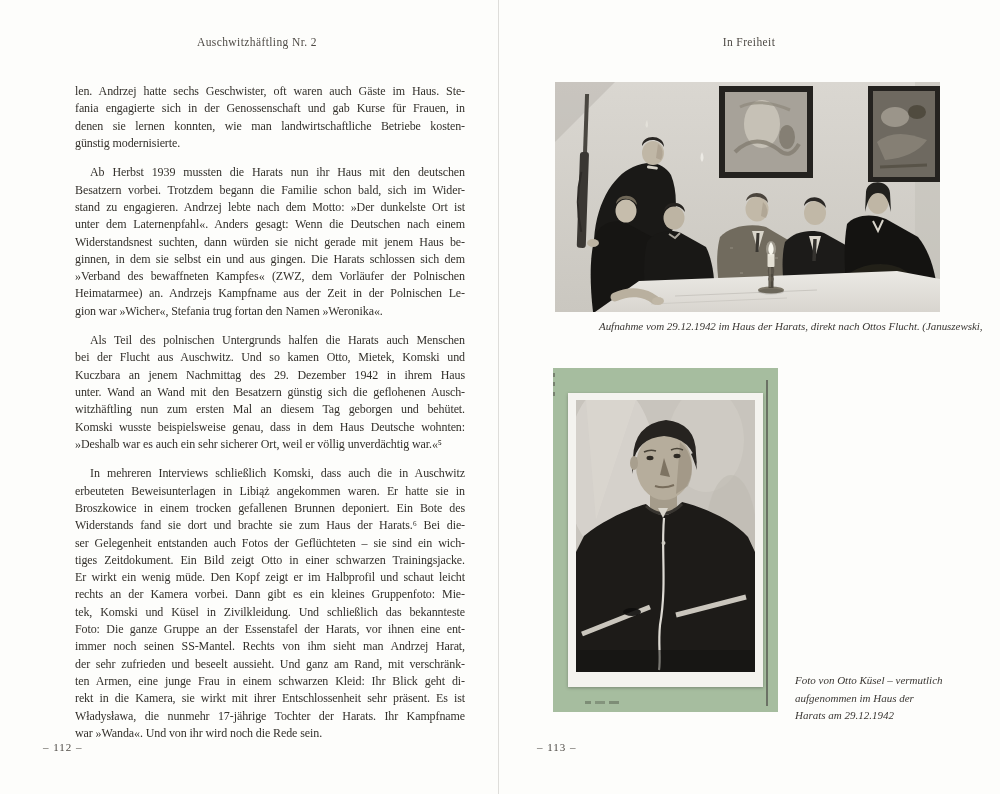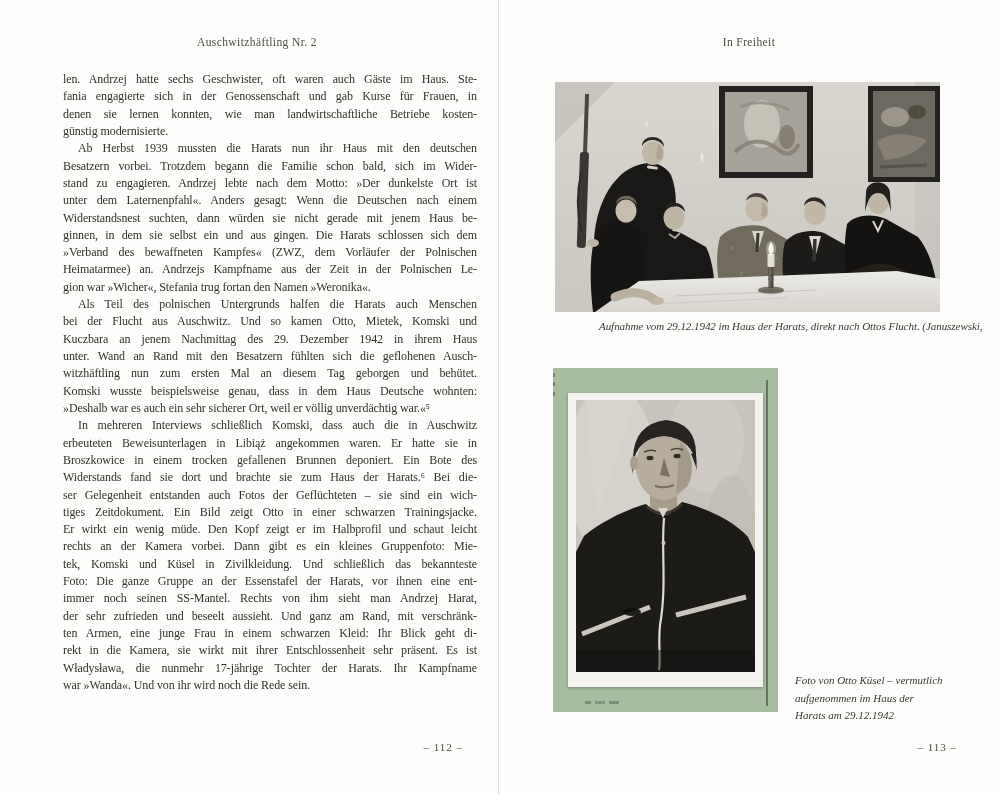--- a/index.html
+++ b/index.html
@@ -16,29 +16,29 @@
     background:var(--paper);overflow:hidden;
     font-family:"Liberation Serif","DejaVu Serif",serif;color:var(--ink);
   }
   .gutter-line{position:absolute;left:498px;top:0;width:1px;height:794px;background:var(--gutter);opacity:.8;}
 
   
   .running-head{position:absolute;top:36px;width:420px;text-align:center;
     font-size:11.5px;letter-spacing:.4px;color:var(--muted);}
   .running-head.left{left:47px;}
   .running-head.right{left:539px;}
-  .folio{position:absolute;top:741px;width:420px;text-align:right;
+  .folio{position:absolute;top:741px;width:420px;text-align:left;
     font-size:11px;letter-spacing:1px;color:var(--muted);}
   .folio.left{left:43px;}
   .folio.right{left:537px;}
 
   
   .body-text{position:absolute;left:63px;top:71px;width:414px;
     font-size:12px;line-height:17.32px;letter-spacing:-0.1px;color:var(--ink);}
-  .para{margin:0;}
+  .para{margin:12px;}
   .tline{text-align:justify;text-align-last:justify;}
   .tline.last{text-align-last:left;}
   .para.indent .tline:first-child{text-indent:15px;}
 
   
   .photo-group{position:absolute;left:555px;top:82px;width:385px;height:230px;
     box-shadow:inset 0 0 14px rgba(0,0,0,.18);background:#cfccc6;}
   .photo-group svg{display:block;}
 
   
@@ -85,21 +85,21 @@
         <div class="tline">Widerstandsnest suchten, dann würden sie nicht gerade mit jenem Haus be-</div>
         <div class="tline">ginnen, in dem sie selbst ein und aus gingen. Die Harats schlossen sich dem</div>
         <div class="tline">»Verband des bewaffneten Kampfes« (ZWZ, dem Vorläufer der Polnischen</div>
         <div class="tline">Heimatarmee) an. Andrzejs Kampfname aus der Zeit in der Polnischen Le-</div>
         <div class="tline last">gion war »Wicher«, Stefania trug fortan den Namen »Weronika«.</div>
       </div>
       <div class="para indent">
         <div class="tline">Als Teil des polnischen Untergrunds halfen die Harats auch Menschen</div>
         <div class="tline">bei der Flucht aus Auschwitz. Und so kamen Otto, Mietek, Komski und</div>
         <div class="tline">Kuczbara an jenem Nachmittag des 29. Dezember 1942 in ihrem Haus</div>
-        <div class="tline">unter. Wand an Rand mit den Besatzern fühlten sich die geflohenen Ausch-</div>
+        <div class="tline">unter. Wand an Wand mit den Besatzern günstig sich die geflohenen Ausch-</div>
         <div class="tline">witzhäftling nun zum ersten Mal an diesem Tag geborgen und behütet.</div>
         <div class="tline">Komski wusste beispielsweise genau, dass in dem Haus Deutsche wohnten:</div>
         <div class="tline last">»Deshalb war es auch ein sehr sicherer Ort, weil er völlig unverdächtig war.«⁵</div>
       </div>
       <div class="para indent">
         <div class="tline">In mehreren Interviews schließlich Komski, dass auch die in Auschwitz</div>
         <div class="tline">erbeuteten Beweisunterlagen in Libiąż angekommen waren. Er hatte sie in</div>
         <div class="tline">Broszkowice in einem trocken gefallenen Brunnen deponiert. Ein Bote des</div>
         <div class="tline">Widerstands fand sie dort und brachte sie zum Haus der Harats.⁶ Bei die-</div>
         <div class="tline">ser Gelegenheit entstanden auch Fotos der Geflüchteten – sie sind ein wich-</div>

